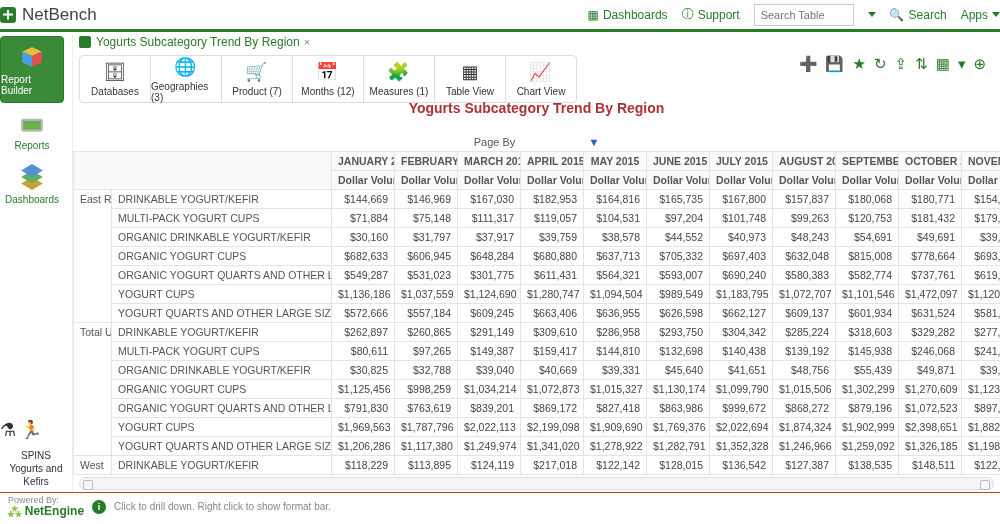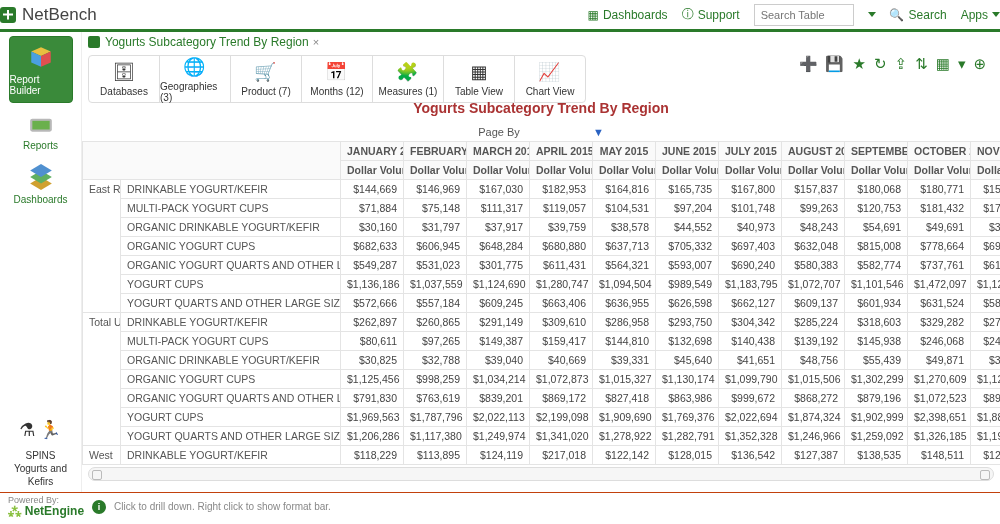--- a/index.html
+++ b/index.html
@@ -5,42 +5,42 @@
 *{box-sizing:border-box;margin:0;padding:0;font-family:"Segoe UI",Arial,sans-serif}
 body{width:1000px;height:524px;overflow:hidden;background:#fff;color:#333}
 .topbar{height:32px;border-bottom:3px solid #2a7a2a;display:flex;align-items:center;padding:0 0;justify-content:space-between}
 .brand{font-size:17px;color:#444;display:flex;align-items:center;gap:6px}
 .brand-icon{width:16px;height:16px;background:#2a7a2a;border-radius:3px;position:relative}
 .brand-icon::before{content:"";position:absolute;inset:3px;background:#fff;clip-path:polygon(0 40%,40% 40%,40% 0,60% 0,60% 40%,100% 40%,100% 60%,60% 60%,60% 100%,40% 100%,40% 60%,0 60%)}
 .topright{display:flex;align-items:center;gap:14px;font-size:12px;color:#2a7a2a}
 .topright-item{display:flex;align-items:center;gap:4px;cursor:pointer}
 .search-box{border:1px solid #ccc;width:100px;height:22px;padding:0 6px;font-size:11px;color:#888}
 .body{display:flex;height:460px}
-.leftnav{width:82px;background:#fff;border-right:1px solid #eee;display:flex;flex-direction:column;align-items:center;padding-top:4px}
+.leftnav{width:73px;background:#fff;border-right:1px solid #eee;display:flex;flex-direction:column;align-items:flex-start;padding-top:4px}
 .nav-btn{width:64px;display:flex;flex-direction:column;align-items:center;gap:3px;padding:6px 0;font-size:10px;color:#2a7a2a;cursor:pointer;border-radius:4px}
 .nav-btn.active{background:#3a8a3a;color:#fff;border:1px solid #2a7a2a}
 .nav-icon{width:28px;height:28px;display:flex;align-items:center;justify-content:center}
 .nav-icon svg{width:26px;height:26px}
 .spacer{flex:1}
 .run-icons{display:flex;gap:4px;font-size:18px;color:#333;padding:4px 0}
 .spins-label{font-size:10px;text-align:center;color:#333;padding:4px 8px;line-height:1.3}
 .main{flex:1;display:flex;flex-direction:column;overflow:hidden}
 .tab-strip{height:20px;display:flex;align-items:center;padding-left:6px;font-size:12px;color:#2a7a2a}
 .tab-strip .doc-ico{width:12px;height:12px;background:#2a7a2a;margin-right:5px;border-radius:2px}
 .tab-close{margin-left:4px;color:#888;font-size:11px;cursor:pointer}
 .toolbar{display:flex;align-items:flex-start;padding:3px 6px;gap:0}
 .tool-group{display:flex}
 .tool-btn{width:72px;height:48px;border:1px solid #ddd;margin-left:-1px;display:flex;flex-direction:column;align-items:center;justify-content:center;gap:3px;font-size:10px;color:#333;cursor:pointer;background:#fff}
 .tool-btn:first-child{border-radius:4px 0 0 4px;margin-left:0}
 .tool-btn:last-child{border-radius:0 4px 4px 0}
 .tool-ico{width:22px;height:22px;display:flex;align-items:center;justify-content:center;font-size:18px}
 .right-tools{margin-left:auto;display:flex;align-items:center;gap:8px;padding-right:8px;color:#2a7a2a;font-size:15px}
 .right-tools span{cursor:pointer}
 .report-title{text-align:center;color:#a33;font-size:14px;font-weight:600;margin-top:-6px}
-.pageby{text-align:center;color:#555;font-size:11px;margin:10px 0 3px}
+.pageby{text-align:center;color:#555;font-size:11px;margin:20px 0 3px}
 .pageby .arrow{color:#2a62c2;margin-left:70px;cursor:pointer}
 .grid-wrap{flex:1;overflow:hidden;display:flex;flex-direction:column}
 .grid{border-collapse:collapse;font-size:10.5px;color:#444;table-layout:fixed;width:100%}
 .grid th,.grid td{border:1px solid #e4e4e4;padding:3px 6px;text-align:right;white-space:nowrap;overflow:hidden}
 .grid th{background:#fafafa;text-align:center;font-weight:600;color:#555}
 .grid .rowlabel{text-align:left;color:#555}
 .grid .regcell{text-align:left;vertical-align:top;color:#555}
 .scrollbar{height:14px;border:1px solid #ddd;border-radius:7px;margin:2px 6px;position:relative;background:#f6f6f6}
 .scrollbar::before,.scrollbar::after{content:"";position:absolute;top:2px;width:8px;height:8px;border:1px solid #bbb;border-radius:2px}
 .scrollbar::before{left:3px}

